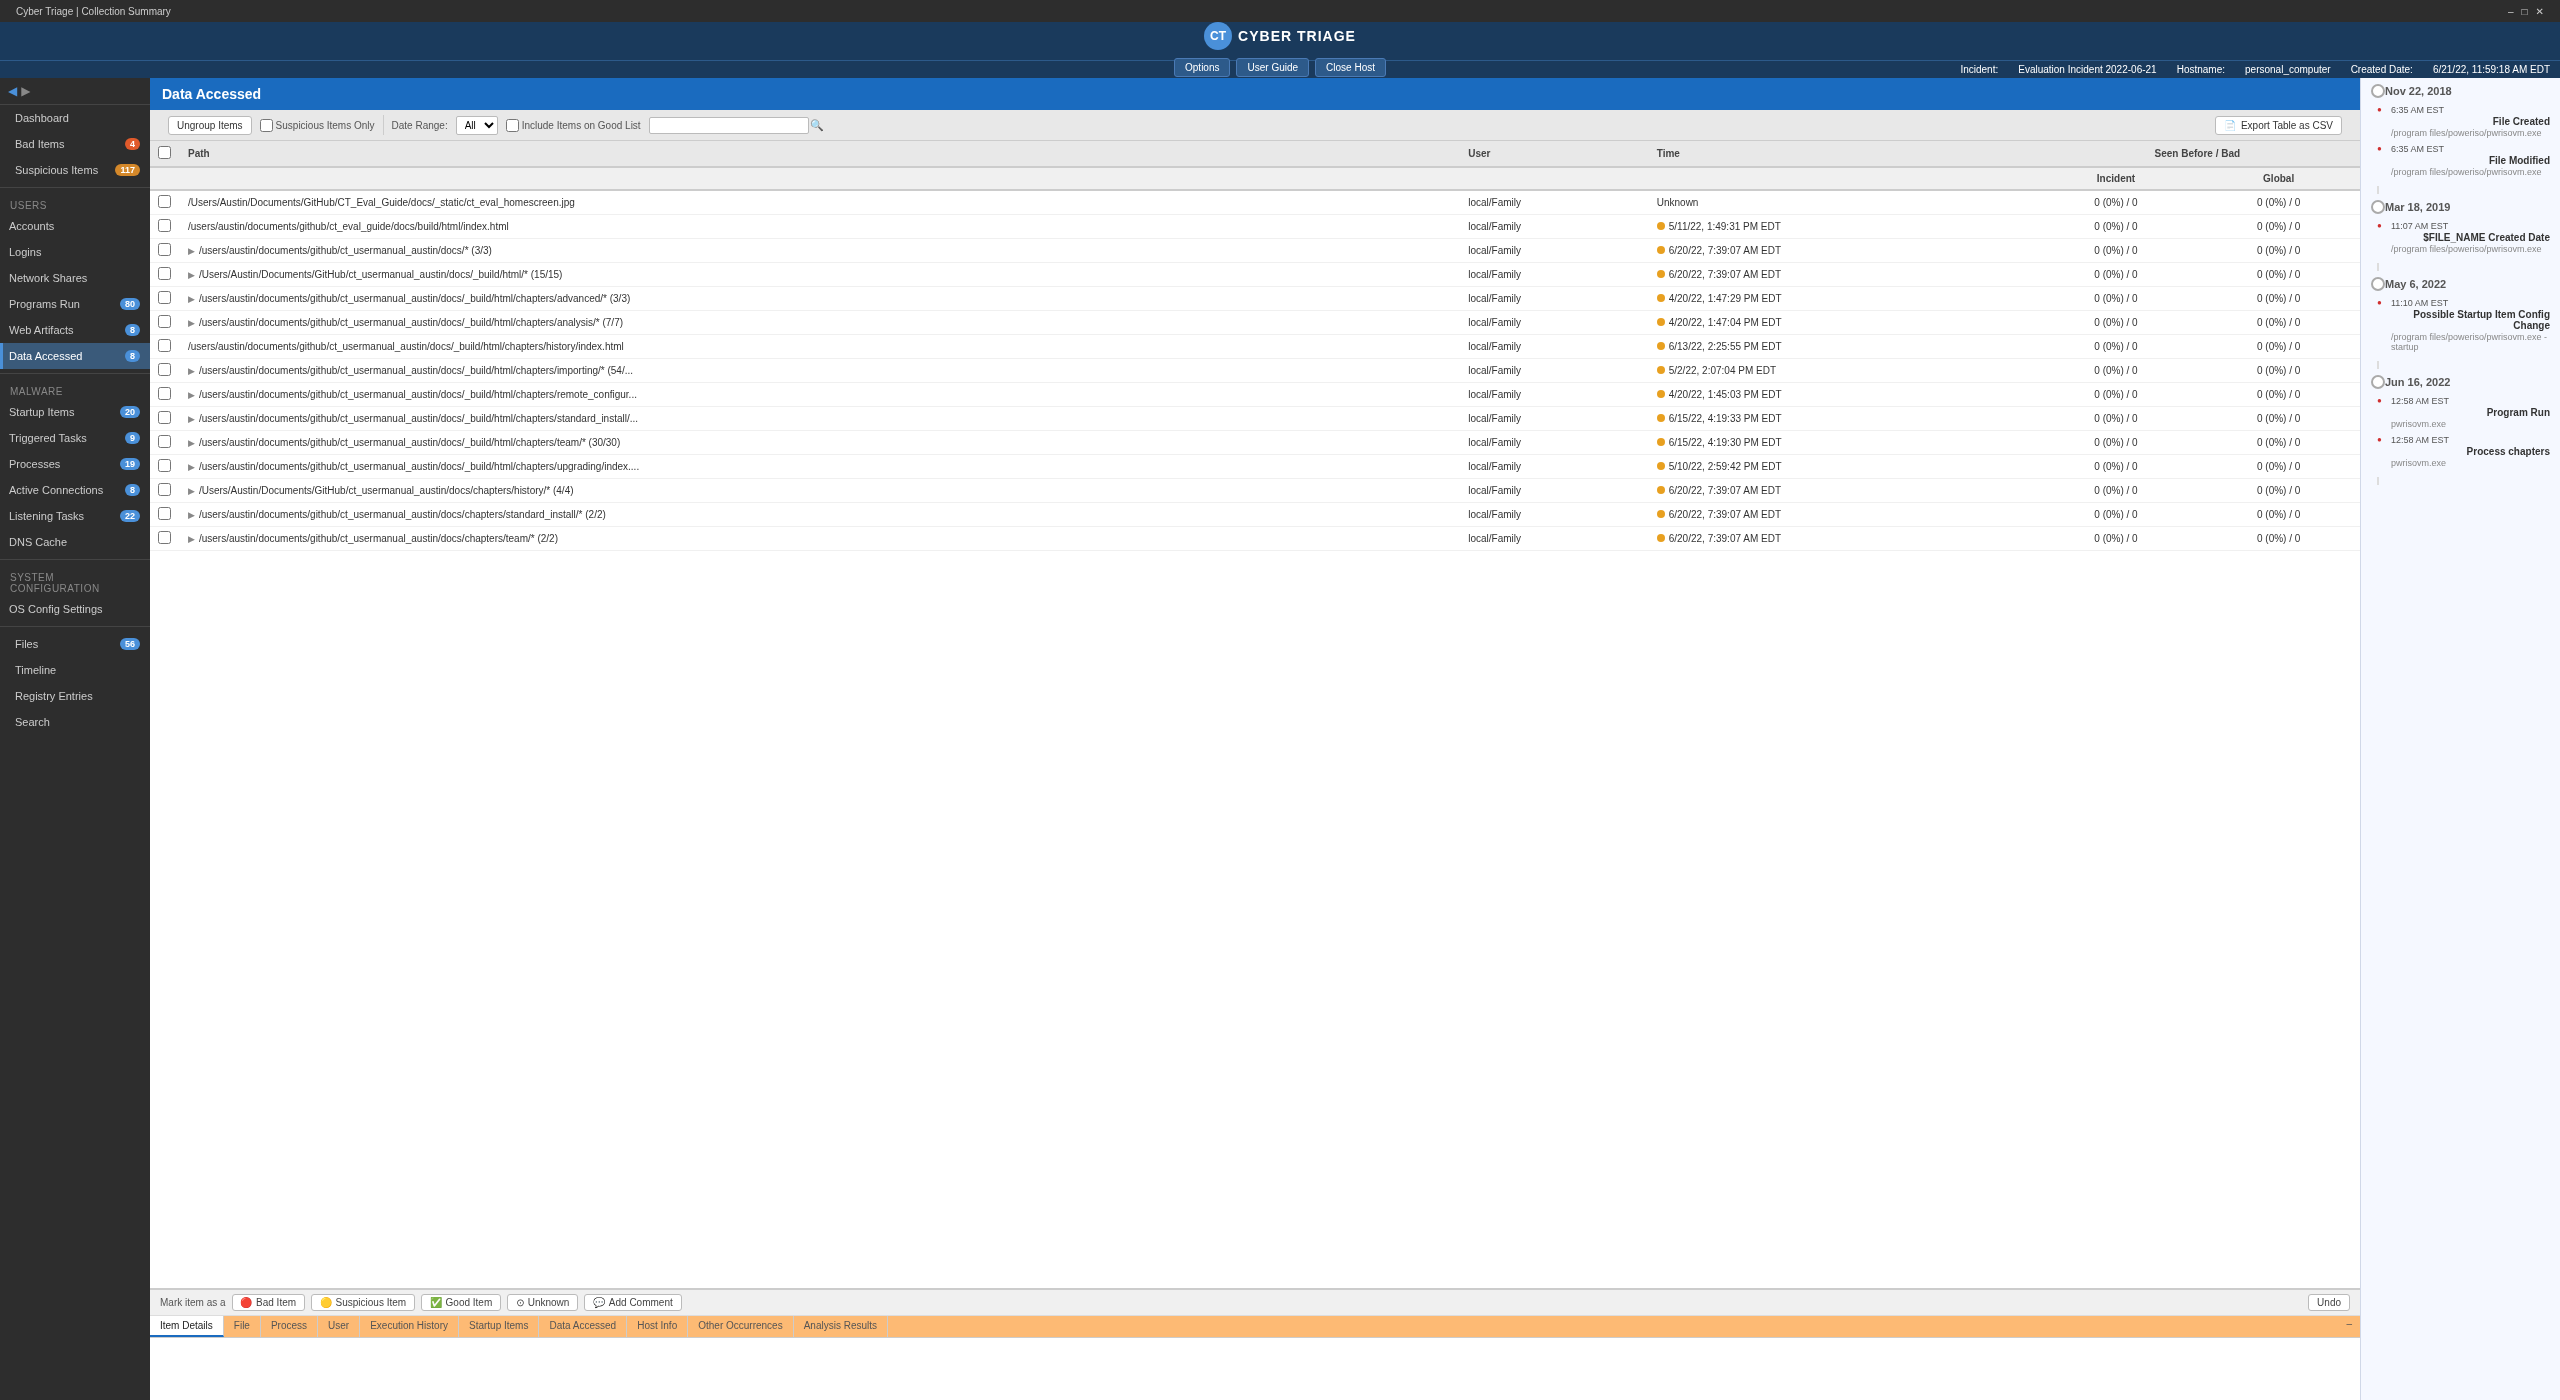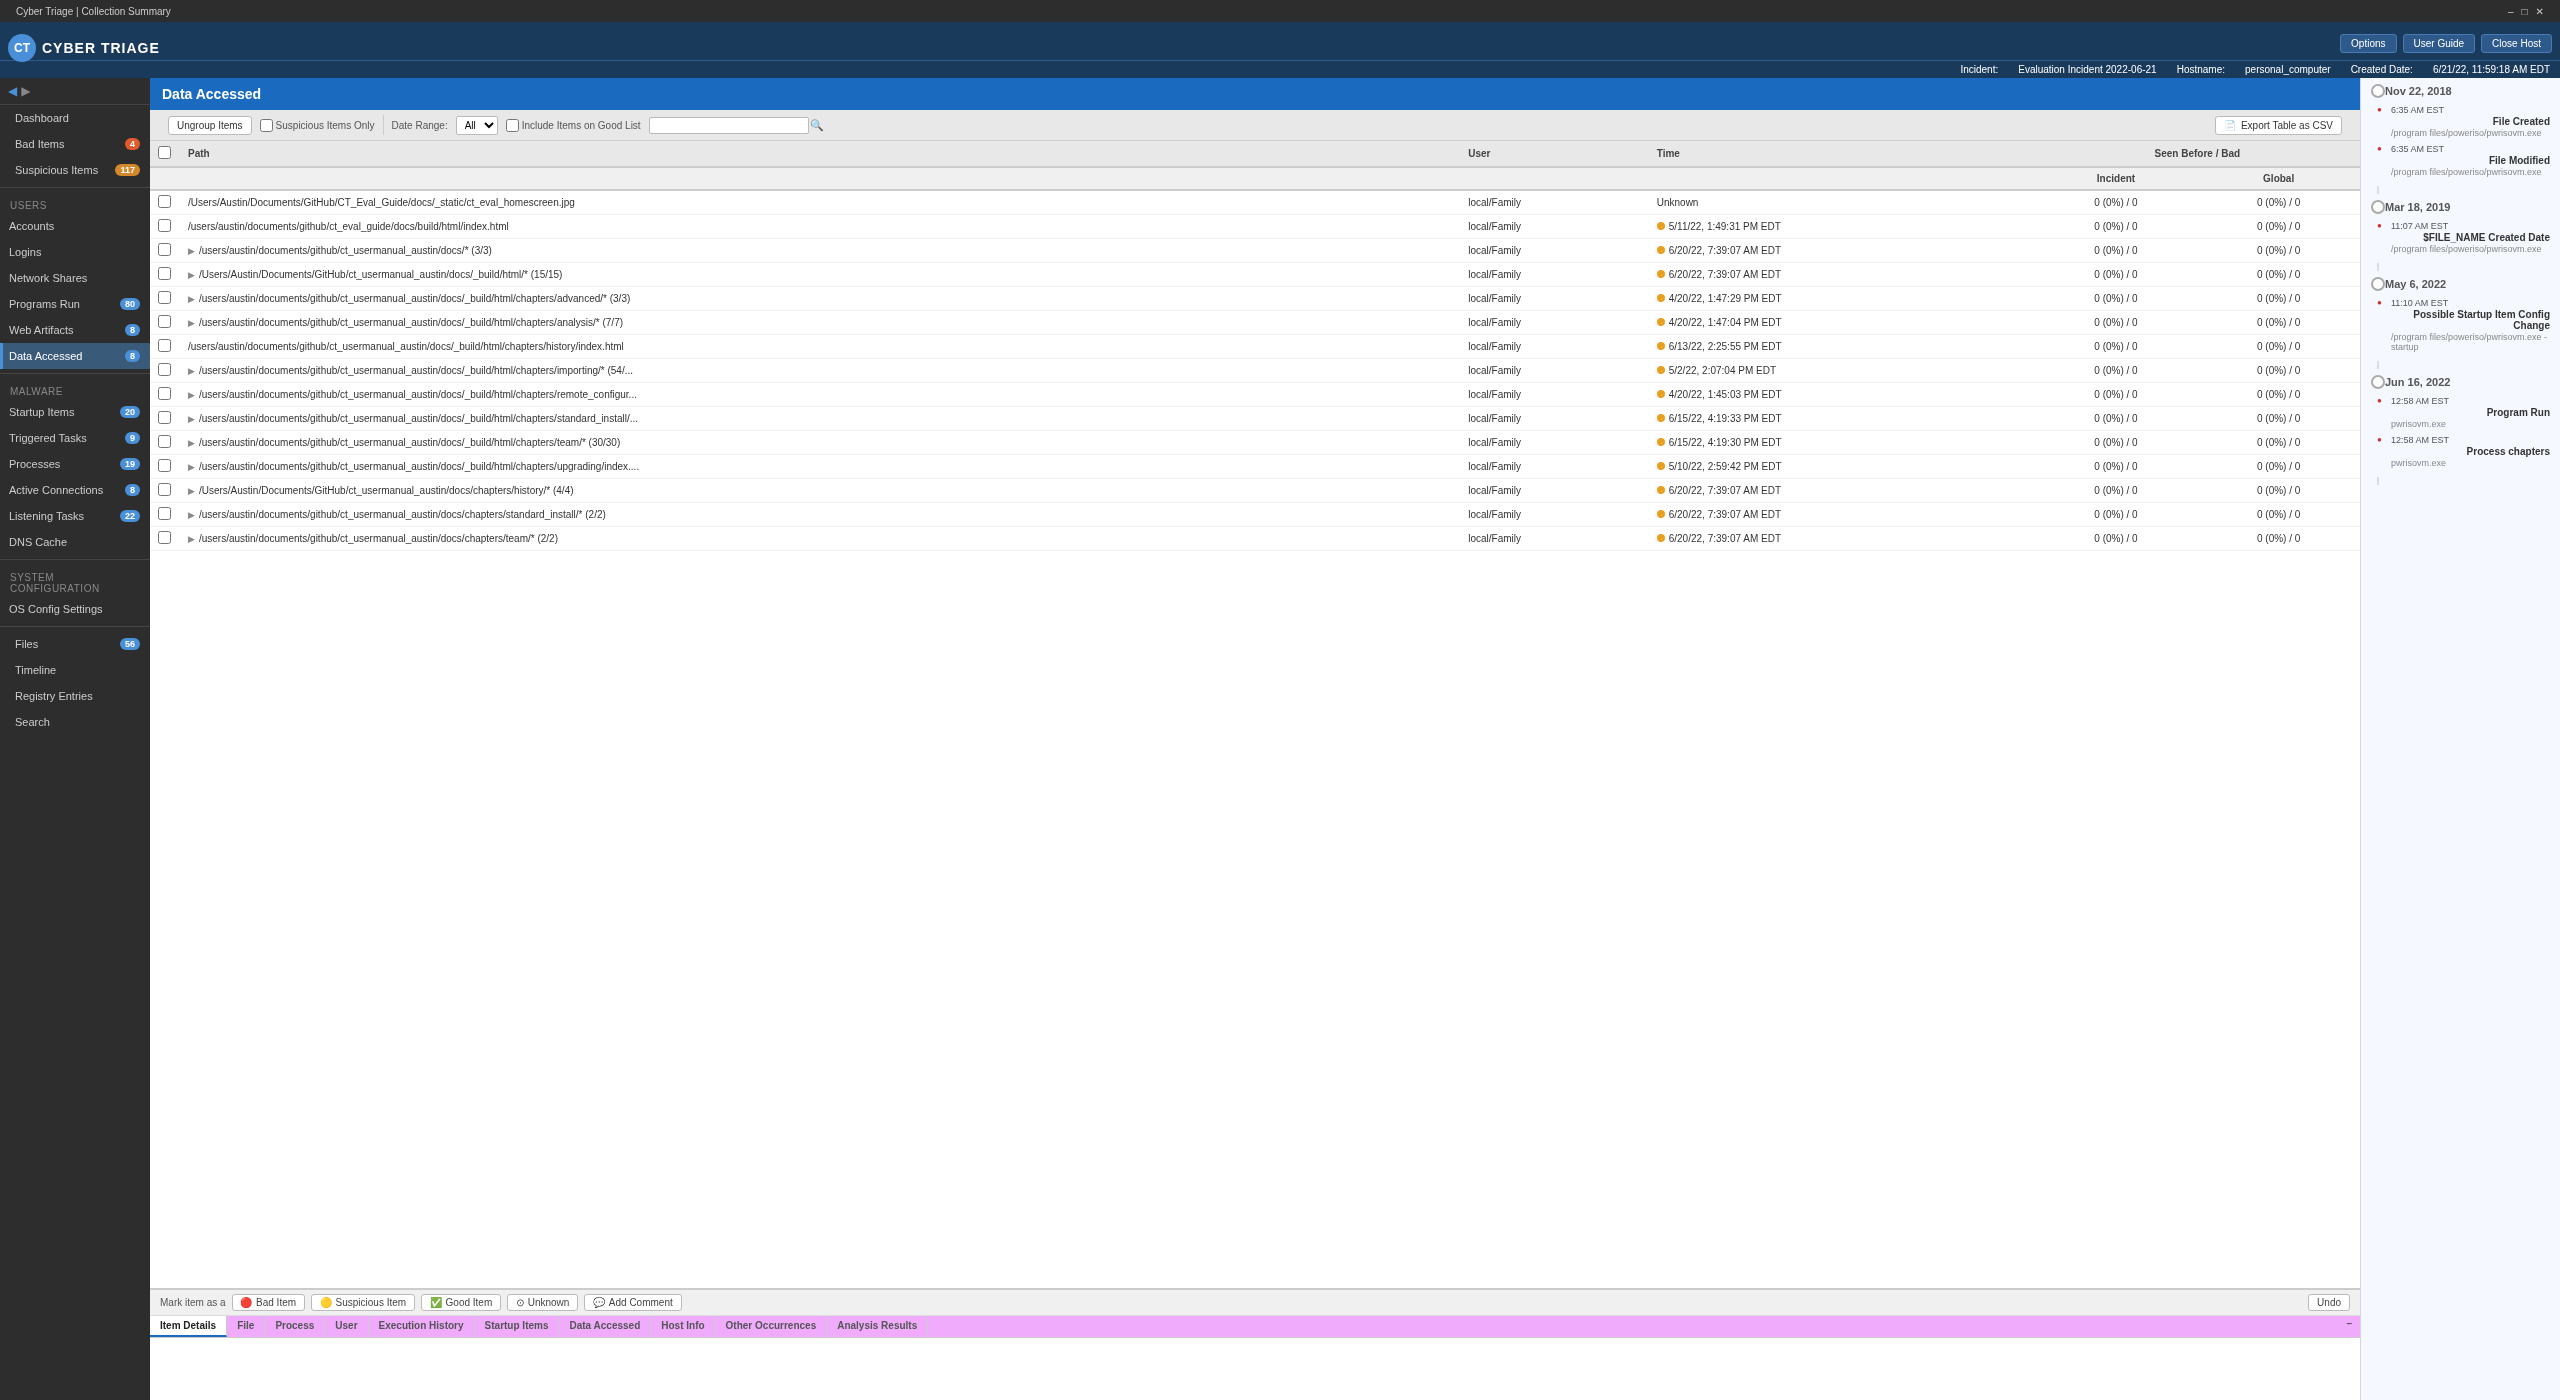--- a/index.html
+++ b/index.html
@@ -16,25 +16,26 @@
       font-size: 10px;
       justify-content: space-between;
     }
     .title-bar-controls { display: flex; gap: 8px; }
     .title-bar-btn { color: #ccc; font-size: 10px; cursor: pointer; }
 
     
     .top-nav {
       background: #1a3a5c;
       display: flex;
-      align-items: flex-start;
+      align-items: center;
       height: 38px;
-      padding: 12px 8px;
+      padding: 0 8px;
       gap: 8px;
       justify-content: space-between;
+      flex-direction: column;
     }
     .logo-area { display: flex; align-items: center; gap: 6px; }
     .logo-circle {
       width: 28px; height: 28px; border-radius: 50%;
       background: #4a90d9; display: flex; align-items: center; justify-content: center;
       color: white; font-weight: bold; font-size: 12px;
     }
     .logo-text { color: white; font-weight: bold; font-size: 14px; letter-spacing: 1px; }
     .top-nav-right { display: flex; gap: 6px; }
     .top-nav-btn {
@@ -189,21 +190,21 @@
       display: flex; align-items: center; gap: 3px;
       padding: 2px 8px; border-radius: 3px; border: 1px solid #bbb;
       background: white; cursor: pointer; font-size: 10px; color: #444;
     }
     .mark-btn-spacer { flex: 1; }
     .undo-btn {
       padding: 2px 8px; border-radius: 3px; border: 1px solid #bbb;
       background: white; cursor: pointer; font-size: 10px; color: #444;
     }
     .bottom-tabs {
-      display: flex; background: #f0abfc; border-bottom: 1px solid #ccc; font-weight: bold;
+      display: flex; background: #fdba74; border-bottom: 1px solid #ccc;
     }
     .bottom-tab {
       padding: 4px 10px; font-size: 10px; cursor: pointer; color: #555;
       border-right: 1px solid #ccc;
     }
     .bottom-tab.active { background: white; color: #222; border-bottom: 2px solid #1a6bbf; }
     .bottom-content { height: 80px; background: white; }
     .bottom-right-btn {
       margin-left: auto; padding: 2px 8px; font-size: 10px; color: #555; cursor: pointer;
     }

